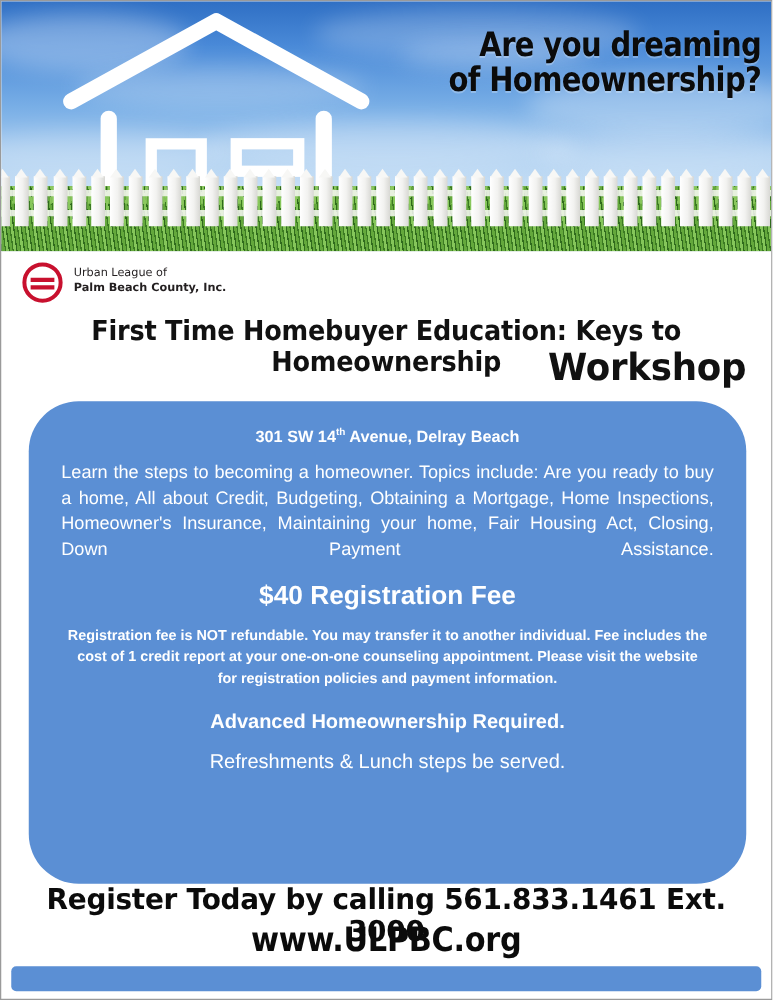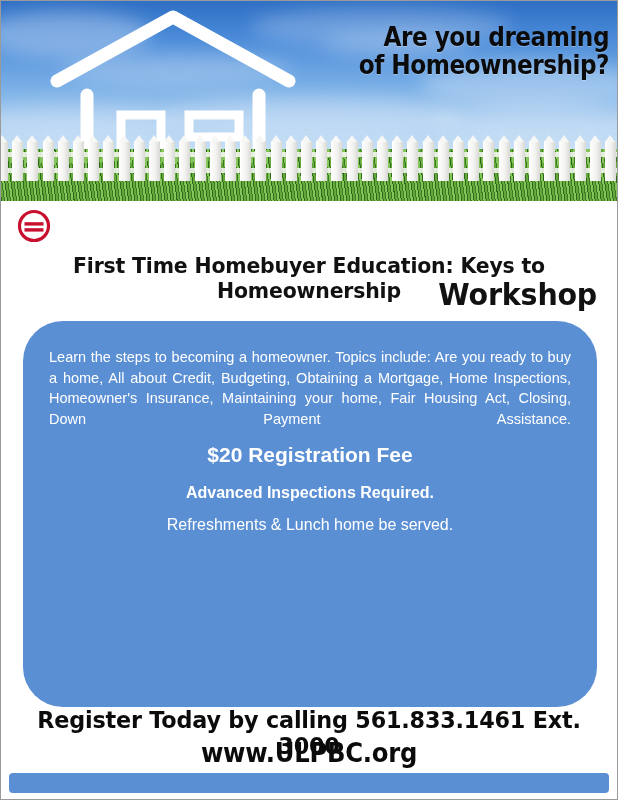--- a/index.html
+++ b/index.html
@@ -378,31 +378,39 @@
   </div>
 
   <div class="logo-row">
     <div class="ul-mark">
       <svg viewBox="0 0 34 34" width="34" height="34" xmlns="http://www.w3.org/2000/svg">
         <circle cx="17" cy="17" r="14.5" fill="none" stroke="#c8102e" stroke-width="3.2"></circle>
         <rect x="7.5" y="13.2" width="19" height="3.4" fill="#c8102e"></rect>
         <rect x="7.5" y="19.2" width="19" height="3.4" fill="#c8102e"></rect>
       </svg>
     </div>
+    <div class="ul-text">
+      <span class="l1">Urban League of</span>
+      <span class="l2">Palm Beach County, Inc.</span>
+    </div>
   </div>
 
   <div class="title-main">First Time Homebuyer Education: Keys to Homeownership</div>
   <div class="title-sub">Workshop</div>
 
   <div class="panel">
+    <div class="address">
+      <span>301 SW 14</span><sup>th</sup><span> Avenue, Delray Beach</span>
+    </div>
     <div class="topics">Learn the steps to becoming a homeowner. Topics include: Are you ready to buy a home, All about Credit, Budgeting, Obtaining a Mortgage, Home Inspections, Homeowner's Insurance, Maintaining your home, Fair Housing Act, Closing, Down Payment Assistance.</div>
-    <div class="fee">$20 Registration Fee</div>
-    <div class="advanced">Advanced Inspections Required.</div>
+    <div class="fee">$40 Registration Fee</div>
+    <div class="fee-note">Registration fee is NOT refundable.  You may transfer it to another individual.  Fee includes the cost of 1 credit report at your one-on-one counseling appointment.  Please visit the website for registration policies and payment information.</div>
+    <div class="advanced">Advanced Homeownership Required.</div>
     <div class="refresh">
-      <b>Refreshments &amp; Lunch</b><span class="reg"> home be served.</span>
+      <b>Refreshments &amp; Lunch</b><span class="reg"> steps be served.</span>
     </div>
   </div>
 
   <div class="cta-phone">Register Today by calling 561.833.1461 Ext. 3000</div>
   <div class="cta-web">www.ULPBC.org</div>
 
   <div class="footer-bar"></div>
 
 </div>
 

